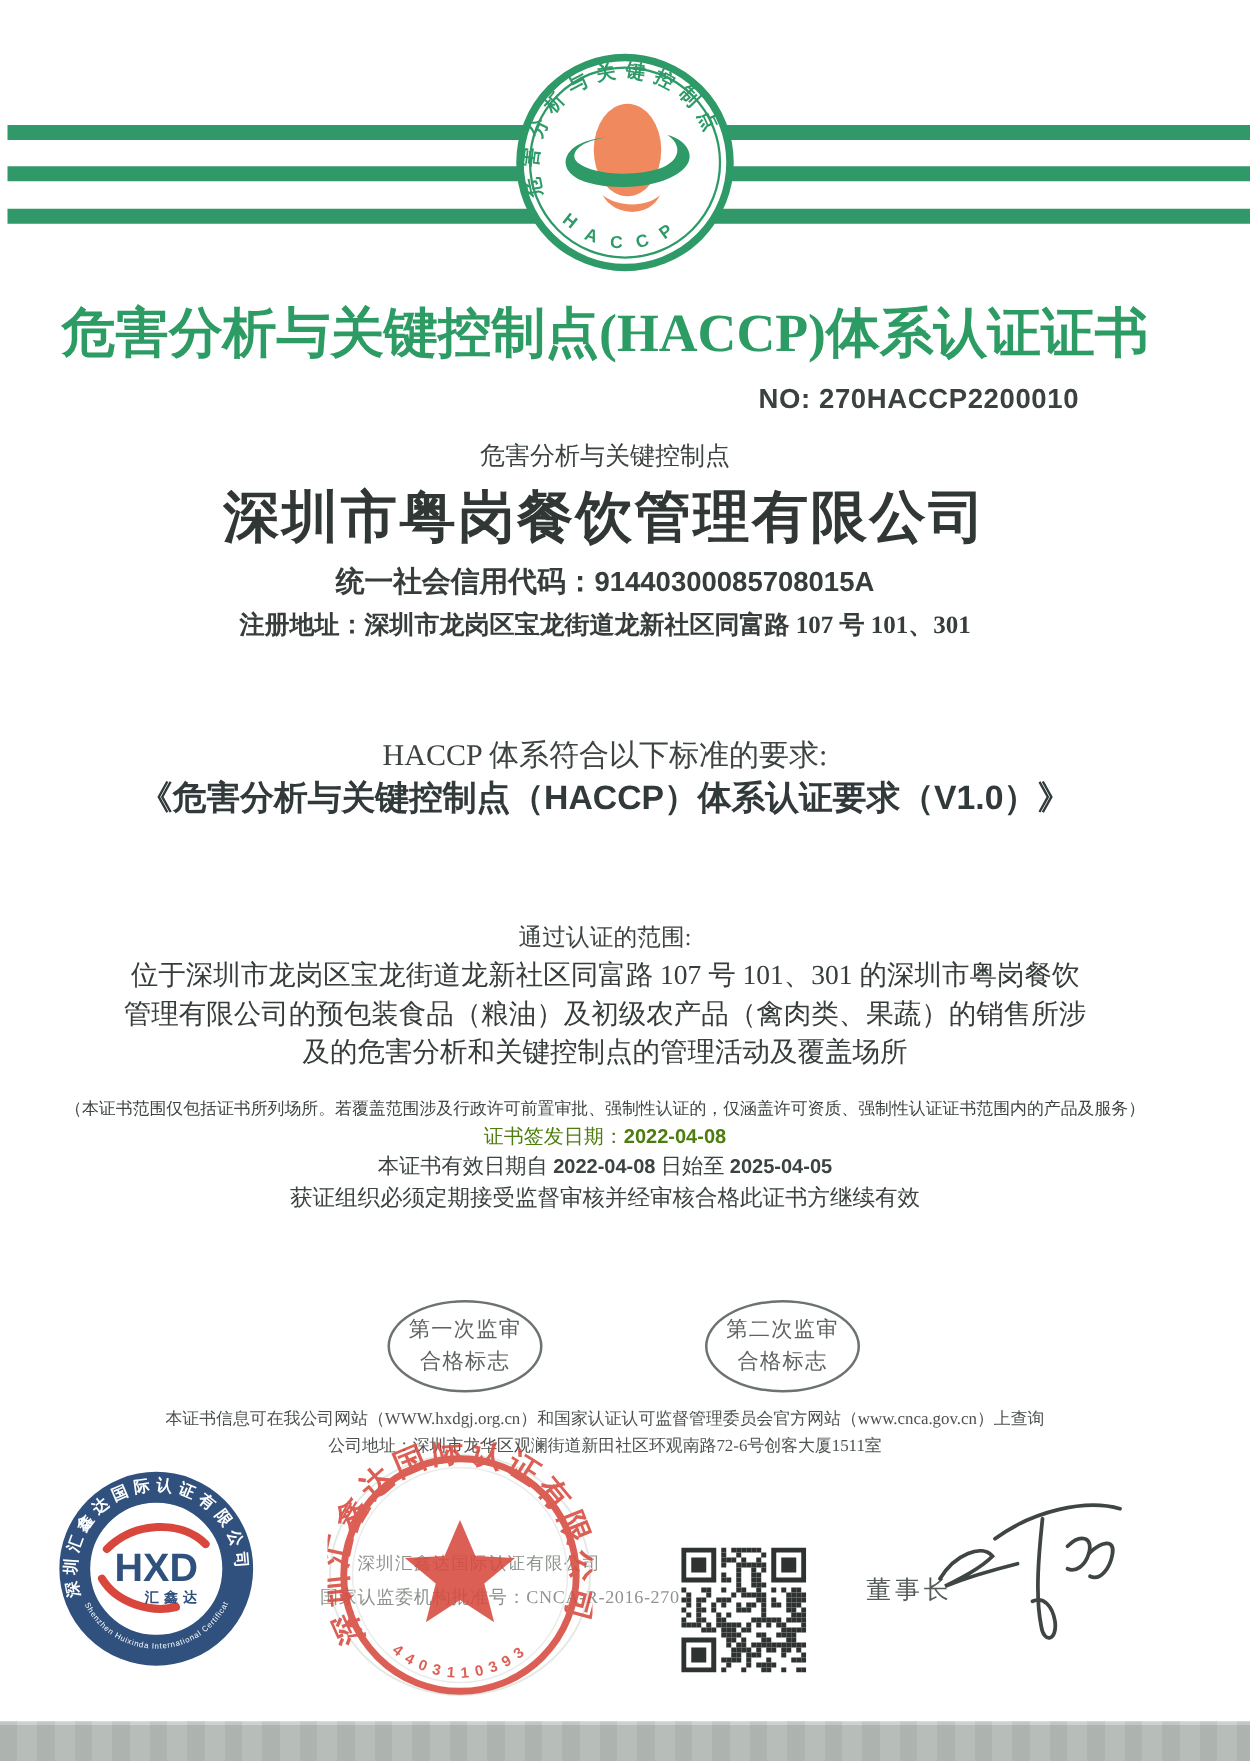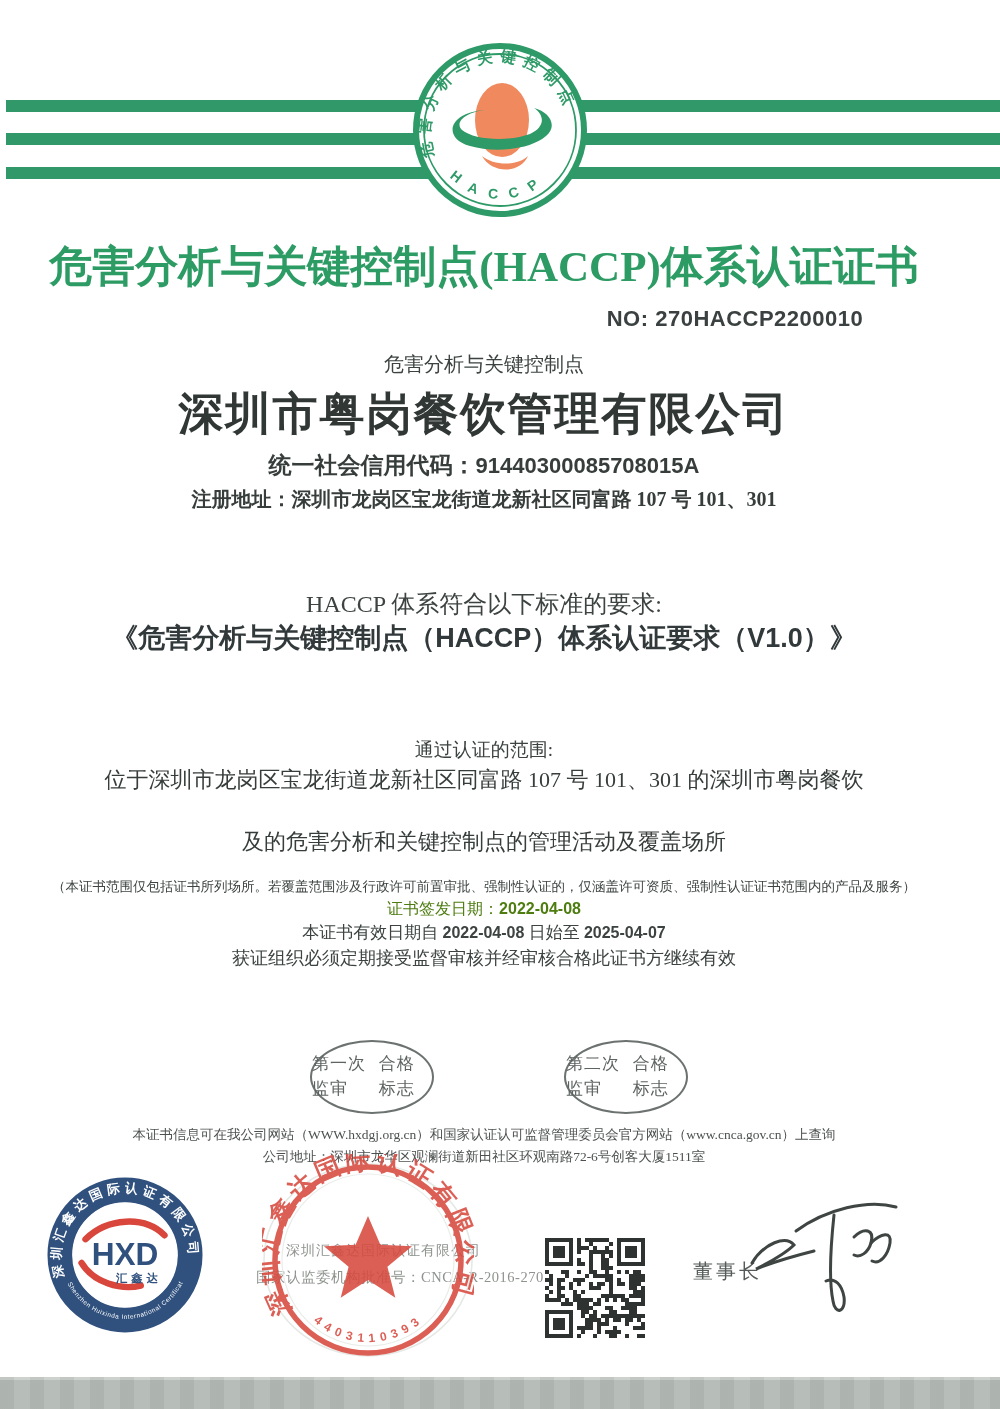--- a/index.html
+++ b/index.html
@@ -56,21 +56,21 @@
   .sc0 { top: 764px; } .sc1 { top: 795px; } .sc2 { top: 826px; }
   .disclaimer { top: 878px; font-size: 13.5px; color: #3d4442; }
   .issue-line { top: 899px; font-size: 16px; color: #4d7c0f; }
   .valid-line { top: 921px; font-size: 17px; color: #3c4341; }
   .bold-date { font-family: "Liberation Sans", sans-serif; font-weight: bold; font-size: 16px; }
   .supervision { top: 946px; font-size: 18px; color: #3c4341; }
 
   .oval {
     position: absolute; width: 124px; height: 74px;
     border: 2px solid #6b7270; border-radius: 50%;
-    display: flex; flex-direction: row; align-items: center; justify-content: center;
+    display: flex; flex-direction: column; align-items: center; justify-content: center;
     color: #5d6361; font-size: 17px; line-height: 1.45; letter-spacing: 1px;
     background: transparent;
   }
   .oval1 { left: 310px; top: 1040px; }
   .oval2 { left: 564px; top: 1040px; }
 
   .footer-info  { top: 1126px; font-size: 13.5px; color: #4c514f; }
   .footer-addr  { top: 1148px; font-size: 13.5px; color: #4c514f; }
 
   .issuer-gray1 { top: 1242px; left: 286px; font-size: 14px; color: #8e938e; letter-spacing: 1px; }
@@ -132,31 +132,32 @@
   <div class="abs center credit">
     <span>统一社会信用代码：</span><span class="val">91440300085708015A</span>
   </div>
   <div class="abs center addr">注册地址：深圳市龙岗区宝龙街道龙新社区同富路 107 号 101、301</div>
 
   <div class="abs center std-intro">HACCP 体系符合以下标准的要求:</div>
   <div class="abs center standard">《危害分析与关键控制点（HACCP）体系认证要求（V1.0）》</div>
 
   <div class="abs center scope-title">通过认证的范围:</div>
   <div class="abs center scope-line sc0">位于深圳市龙岗区宝龙街道龙新社区同富路 107 号 101、301 的深圳市粤岗餐饮</div>
+  <div class="abs center scope-line sc1">管理有限公司的预包装食品（粮油）及初级农产品（禽肉类、果蔬）的销售所涉</div>
   <div class="abs center disclaimer">（本证书范围仅包括证书所列场所。若覆盖范围涉及行政许可前置审批、强制性认证的，仅涵盖许可资质、强制性认证证书范围内的产品及服务）</div>
 
   <div class="abs center scope-line sc2">及的危害分析和关键控制点的管理活动及覆盖场所</div>
   <div class="abs center issue-line">
     <span>证书签发日期：</span><span class="bold-date">2022-04-08</span>
   </div>
   <div class="abs center valid-line">
     <span>本证书有效日期自</span>
     <span class="bold-date">2022-04-08</span>
     <span>日始至</span>
-    <span class="bold-date">2025-04-07</span>
+    <span class="bold-date">2025-04-05</span>
   </div>
   <div class="abs center supervision">获证组织必须定期接受监督审核并经审核合格此证书方继续有效</div>
 
   <div class="oval oval1">
     <span>第一次监审</span>
     <span>合格标志</span>
   </div>
   <div class="oval oval2">
     <span>第二次监审</span>
     <span>合格标志</span>

